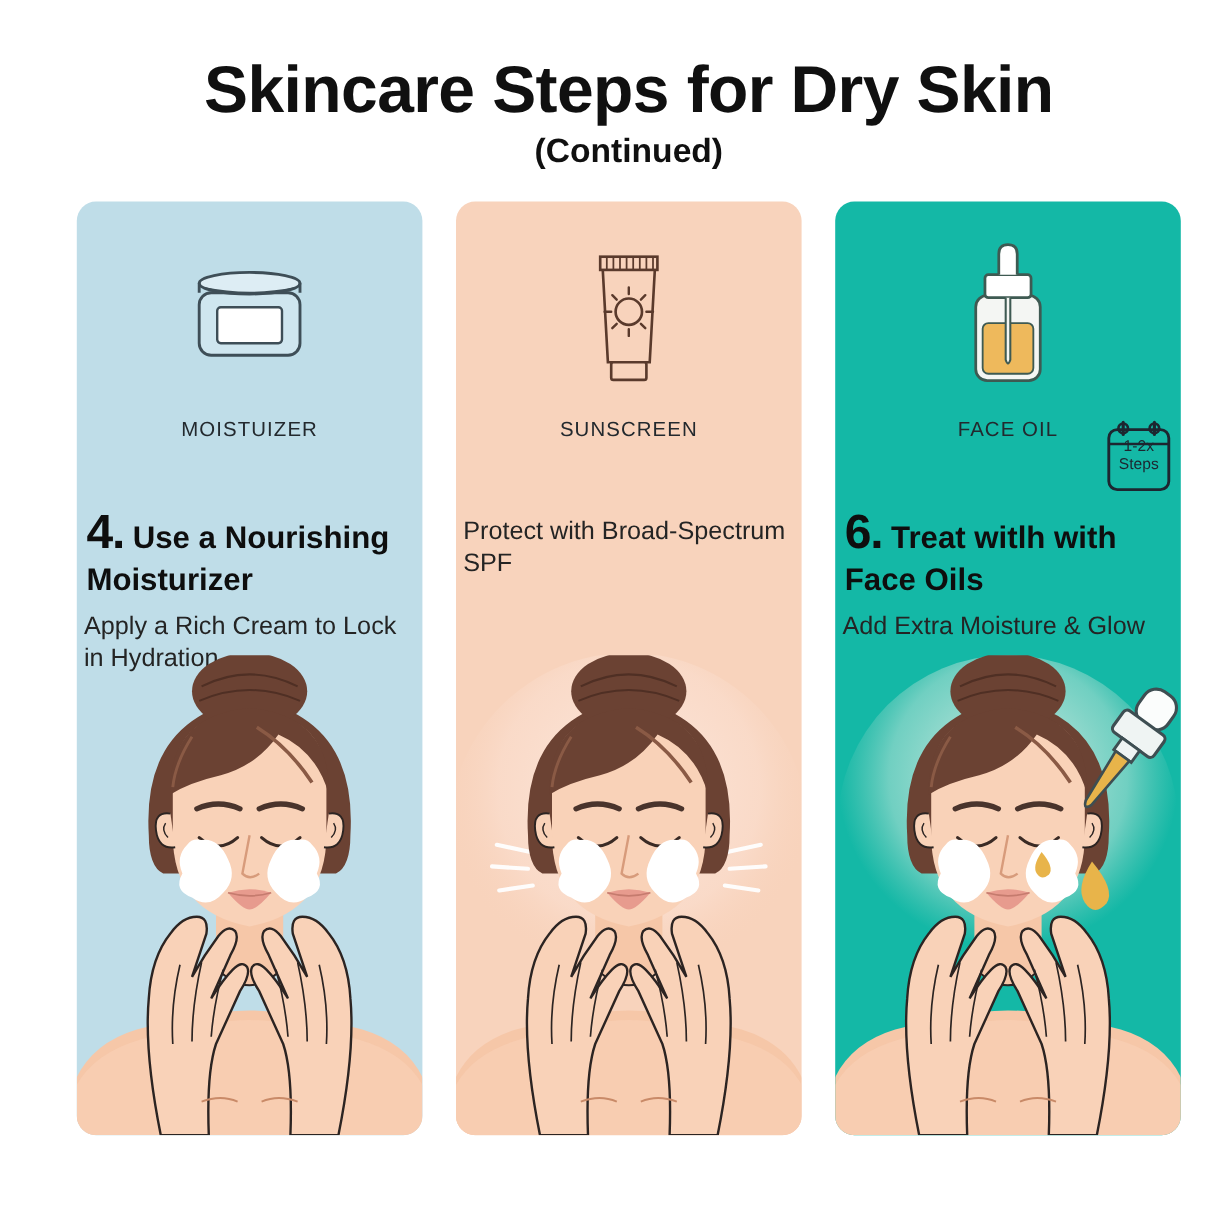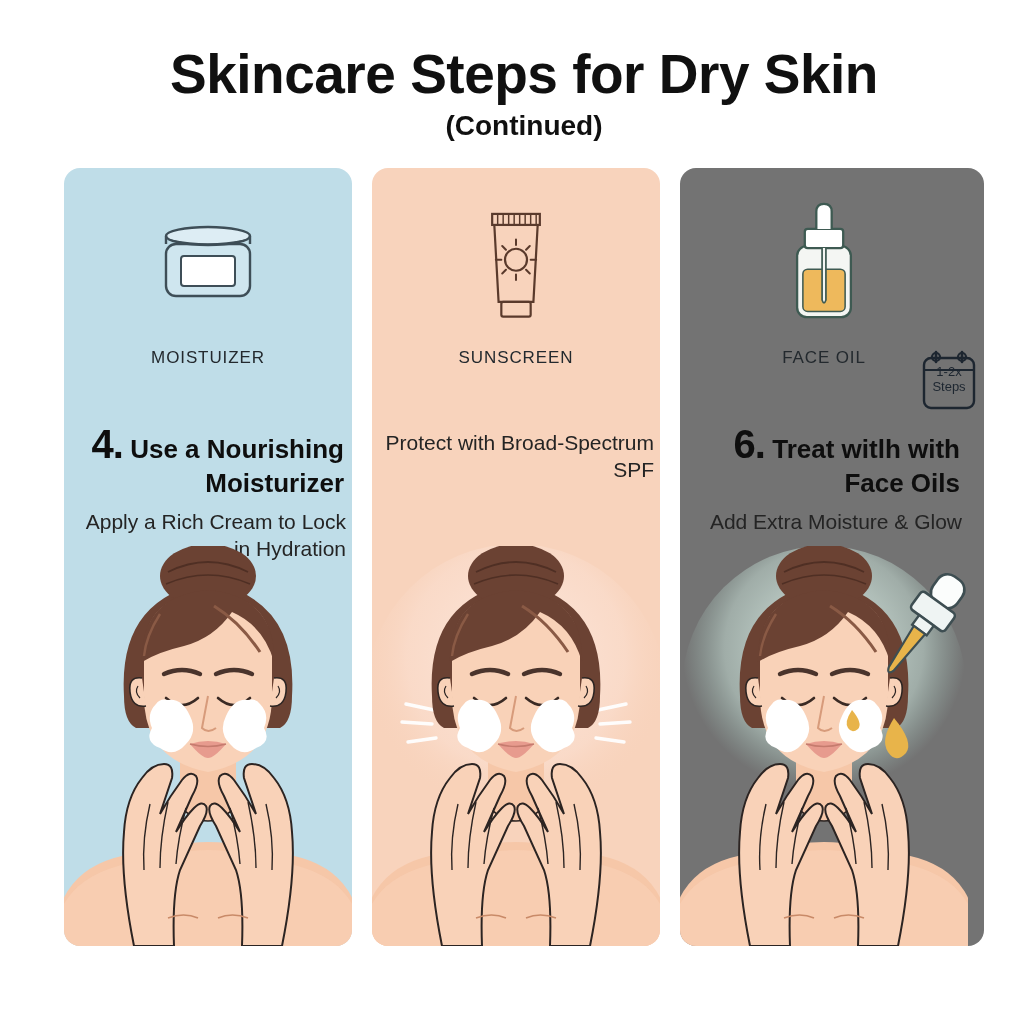--- a/index.html
+++ b/index.html
@@ -58,21 +58,21 @@
   }
   .panel {
     position: relative;
     width: 288px;
     height: 778px;
     border-radius: 16px;
     overflow: hidden;
   }
   .panel-1 { background: #BFDDE8; }
   .panel-2 { background: #F8D3BC; }
-  .panel-3 { background: #737373; padding-left: 16px; }
+  .panel-3 { background: #14b8a6; }
 
   
   .product-icon {
     position: absolute;
     top: 24px;
     left: 0;
     width: 288px;
     height: 140px;
     display: flex;
     align-items: center;
@@ -111,21 +111,21 @@
     color: #1d2630;
     font-weight: normal;
   }
 
   
   .step-text {
     position: absolute;
     top: 252px;
     left: 6px;
     width: 276px;
-    text-align: right;
+    text-align: left;
   }
   .step-heading {
     font-size: 26px;
     font-weight: bold;
     color: #0e0e0e;
     line-height: 1.2;
     padding: 0 2px;
   }
   .step-num {
     font-size: 40px;

